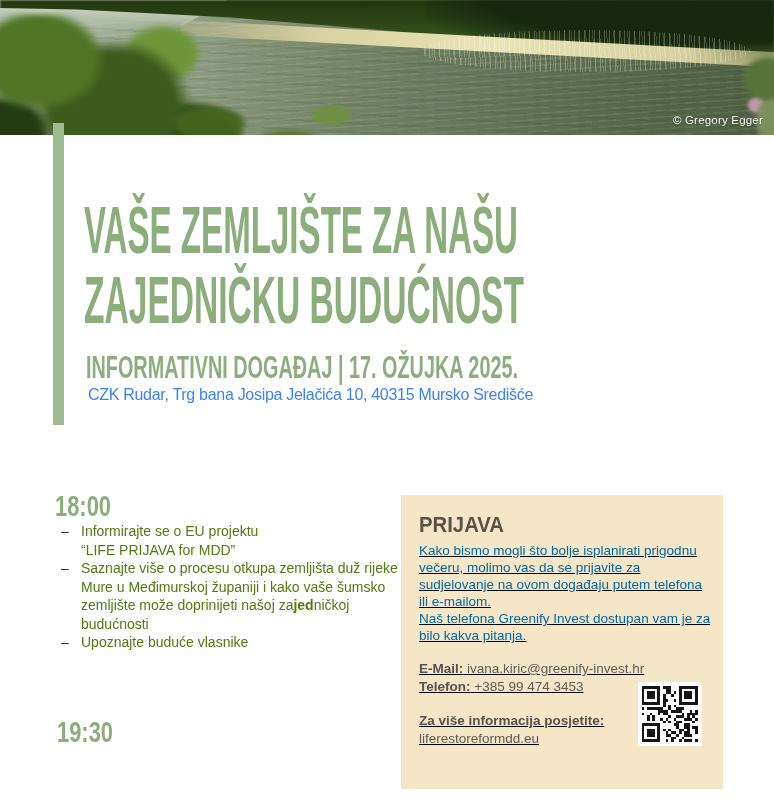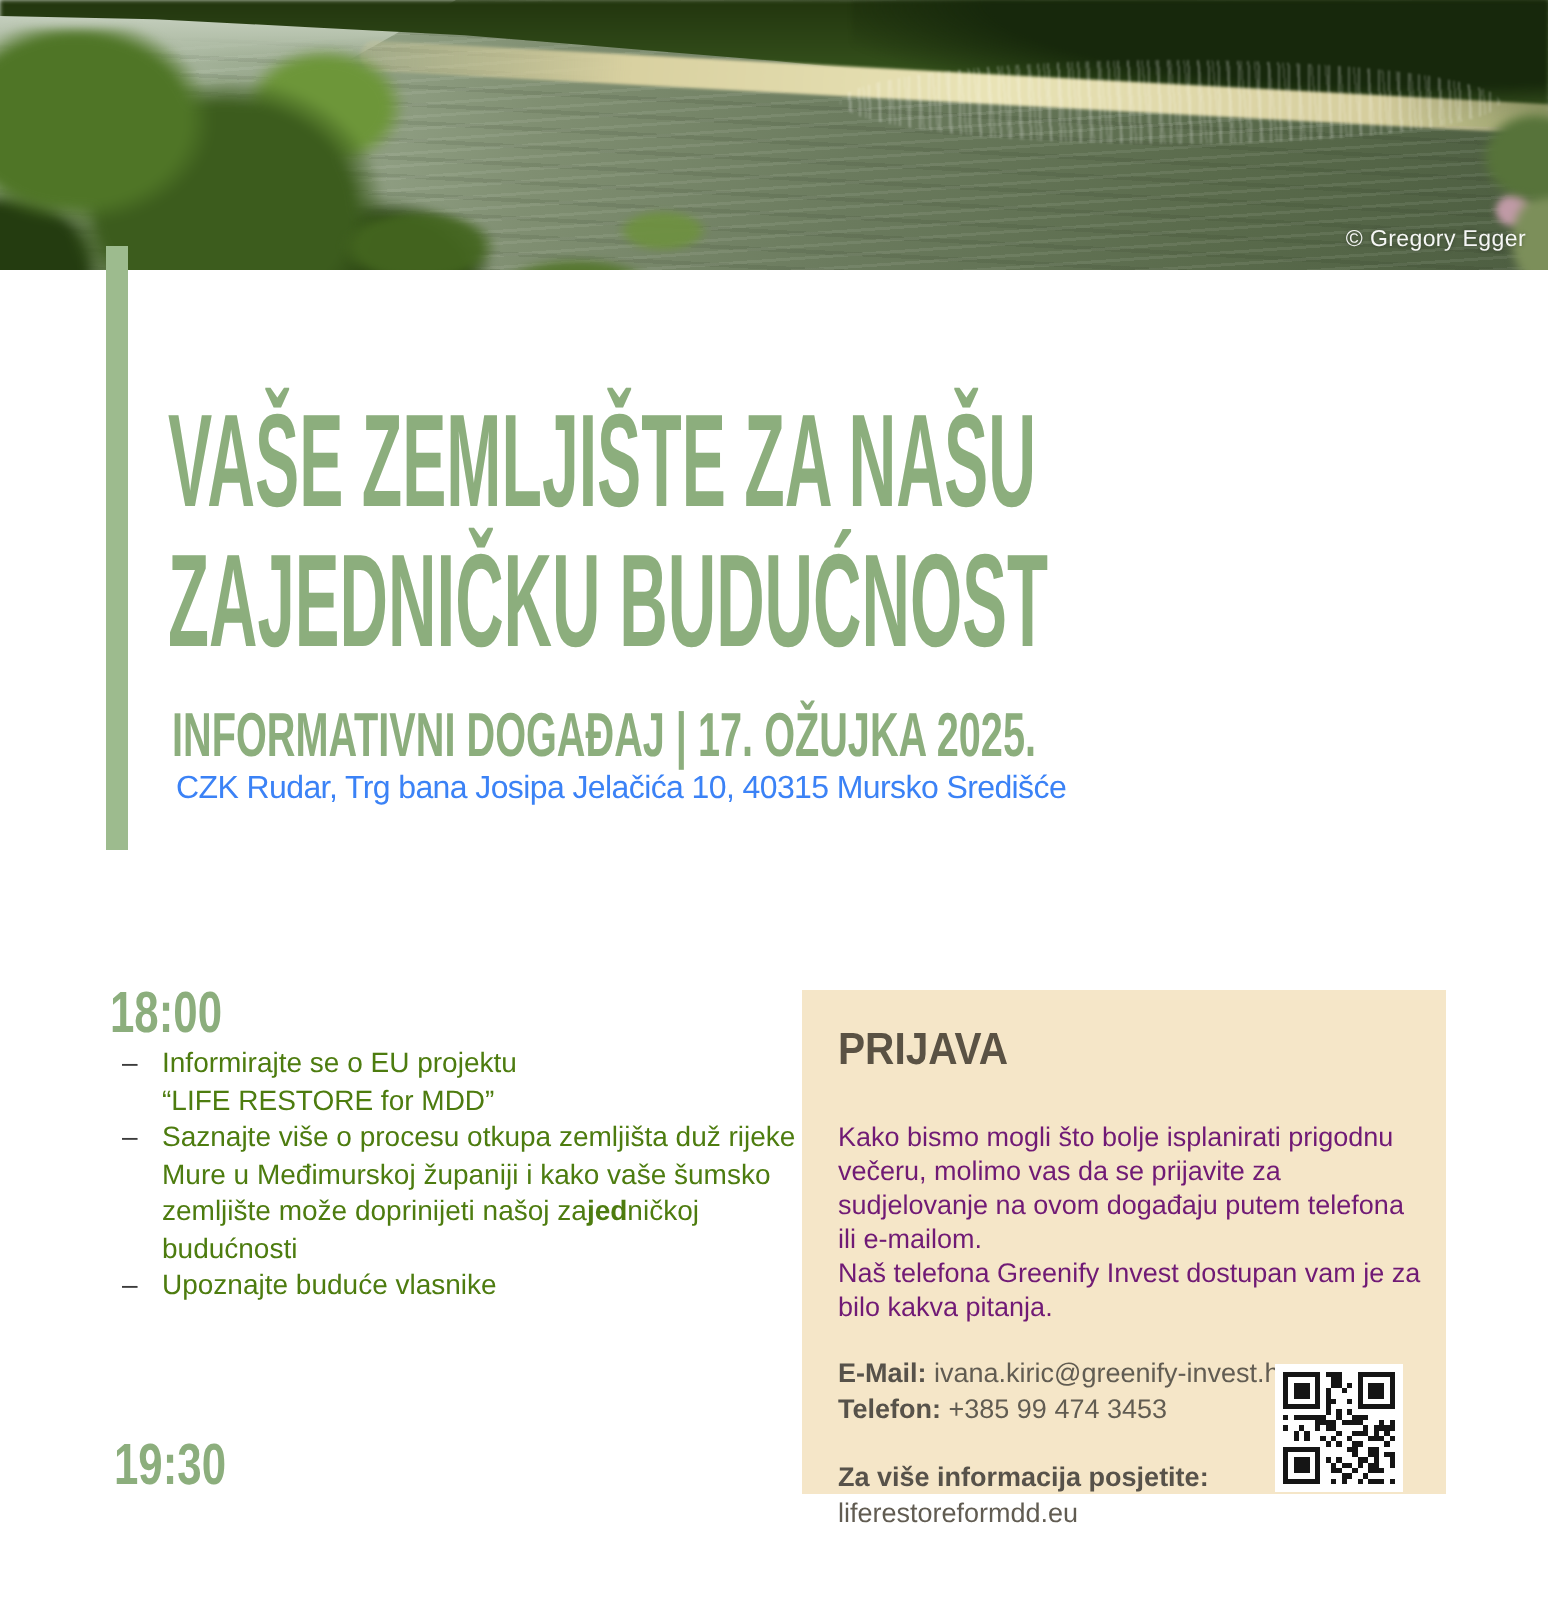--- a/index.html
+++ b/index.html
@@ -67,23 +67,23 @@
   .time1-svg{position:absolute; left:55px; top:492px;}
   .bullets{position:absolute; left:55px; top:522px; width:345px; margin:0; padding:0;
     list-style:none; font-size:14px; line-height:18.5px; color:#4d7c0f;}
   .bullets li{position:relative; padding-left:26px;}
   .bullets li::before{content:"–"; position:absolute; left:6px; top:0; color:#3c3c3c;}
   .bold-frag{font-weight:bold;margin-top:35px;}
   .time2-svg{position:absolute; left:57px; top:718px;}
   .dinner{position:absolute; left:66px; top:757px; font-size:15px; color:#3c3c3c;}
 
   
-  .signup-box{position:absolute; left:401px; top:495px; width:322px; height:252px;
-    box-sizing:border-box; padding:16px 18px; background:#f5e6c8;}
-  .signup-body{margin-top:18px; width:292px; font-size:13.5px; line-height:17px; color:#701a75;}
+  .signup-box{position:absolute; left:401px; top:495px; width:322px; height:294px;
+    box-sizing:border-box; padding:16px 18px; background:#f5e6c8;text-decoration:underline;}
+  .signup-body{margin-top:1px; width:292px; font-size:13.5px; line-height:17px; color:#0369a1;}
   .contact{margin-top:16px; font-size:13.5px; line-height:17.5px; color:#615c52; white-space:nowrap;}
   .contact .lbl, .weblink-label{font-weight:bold; color:#57524a;}
   .info{margin-top:17px; font-size:13.5px; line-height:17.5px; color:#615c52; white-space:nowrap;}
   .qr{position:absolute; left:236px; top:187px;}
 </style>
 </head>
 <body>
 
 <div class="page">
 
@@ -114,21 +114,21 @@
 
   <div class="venue">CZK Rudar, Trg bana Josipa Jelačića 10, 40315 Mursko Središće</div>
 
   <svg class="time1-svg" width="90" height="30">
     <text x="0" y="24" font-size="29" font-weight="bold" fill="#8cae7d" textLength="56" lengthAdjust="spacingAndGlyphs">18:00</text>
   </svg>
 
   <ul class="bullets">
     <li>
       <span>Informirajte se o EU projektu</span><br>
-      <span>“LIFE RESTORE for MDD”</span>
+      <span>“LIFE PRIJAVA for MDD”</span>
     </li>
     <li>
       <span>Saznajte više o procesu otkupa zemljišta duž rijeke Mure u Međimurskoj županiji i kako vaše šumsko zemljište može doprinijeti našoj za</span><span class="bold-frag">jed</span><span>ničkoj budućnosti</span>
     </li>
     <li>
       <span>Upoznajte buduće vlasnike</span>
     </li>
   </ul>
 
   <svg class="time2-svg" width="90" height="30">

